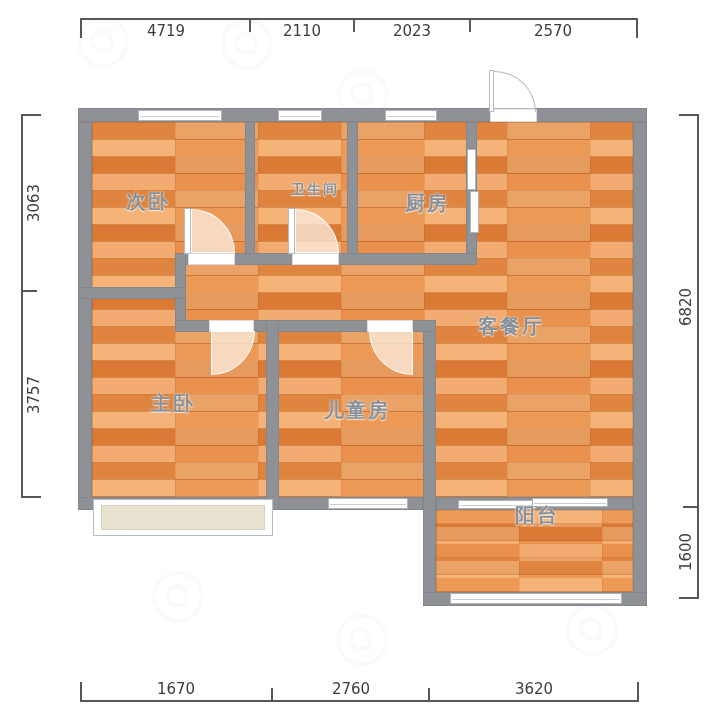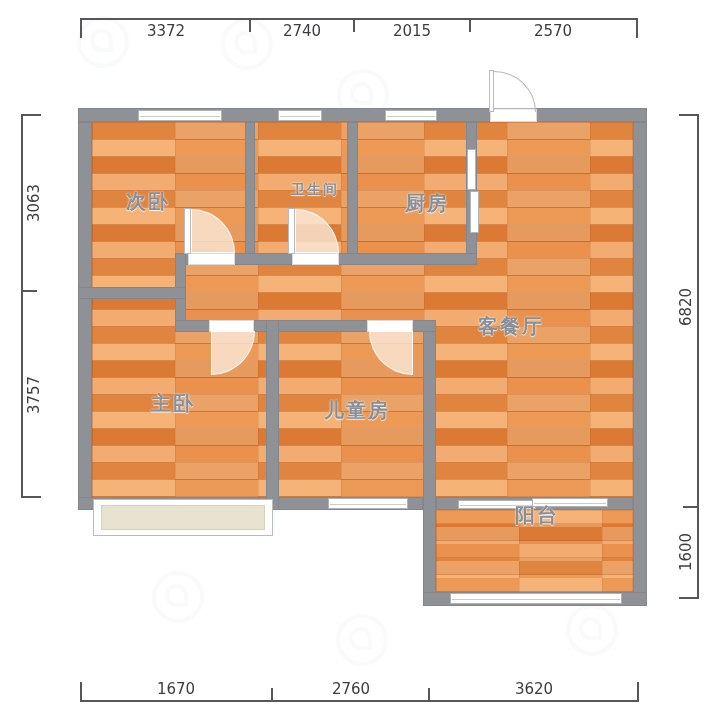--- a/index.html
+++ b/index.html
@@ -106,23 +106,23 @@
   <div class="room-label" style="left:173px;top:403px">主卧</div>
   <div class="room-label" style="left:357px;top:410px">儿童房</div>
   <div class="room-label" style="left:537px;top:515px">阳台</div>
 
   <div class="dline" style="left:81px;top:18px;width:557px;height:2px"></div>
   <div class="dline" style="left:80px;top:18px;width:2px;height:20px"></div>
   <div class="dline" style="left:249px;top:18px;width:2px;height:14px"></div>
   <div class="dline" style="left:353px;top:18px;width:2px;height:14px"></div>
   <div class="dline" style="left:469px;top:18px;width:2px;height:14px"></div>
   <div class="dline" style="left:636px;top:18px;width:2px;height:20px"></div>
-  <div class="dim-label" style="left:166px;top:31px">3372</div>
-  <div class="dim-label" style="left:302px;top:31px">2740</div>
-  <div class="dim-label" style="left:412px;top:31px">2015</div>
+  <div class="dim-label" style="left:166px;top:31px">4719</div>
+  <div class="dim-label" style="left:302px;top:31px">2110</div>
+  <div class="dim-label" style="left:412px;top:31px">2023</div>
   <div class="dim-label" style="left:553px;top:31px">2570</div>
 
   <div class="dline" style="left:81px;top:700px;width:558px;height:2px"></div>
   <div class="dline" style="left:80px;top:682px;width:2px;height:20px"></div>
   <div class="dline" style="left:271px;top:688px;width:2px;height:14px"></div>
   <div class="dline" style="left:428px;top:688px;width:2px;height:14px"></div>
   <div class="dline" style="left:637px;top:682px;width:2px;height:20px"></div>
   <div class="dim-label" style="left:176px;top:689px">1670</div>
   <div class="dim-label" style="left:351px;top:689px">2760</div>
   <div class="dim-label" style="left:534px;top:689px">3620</div>

